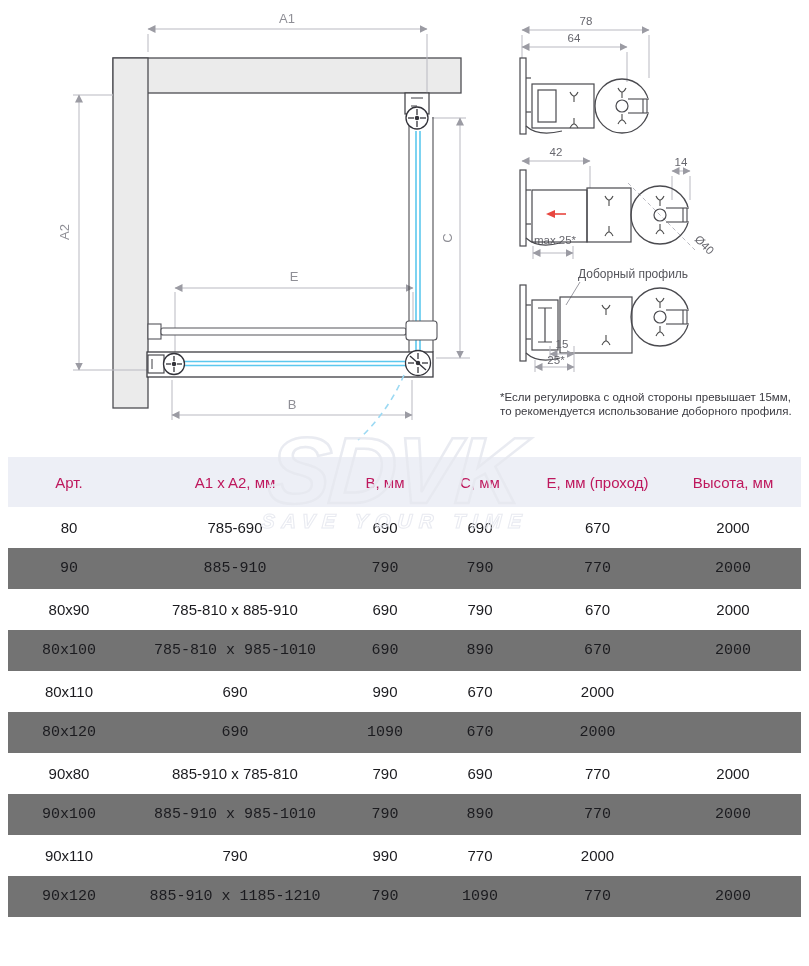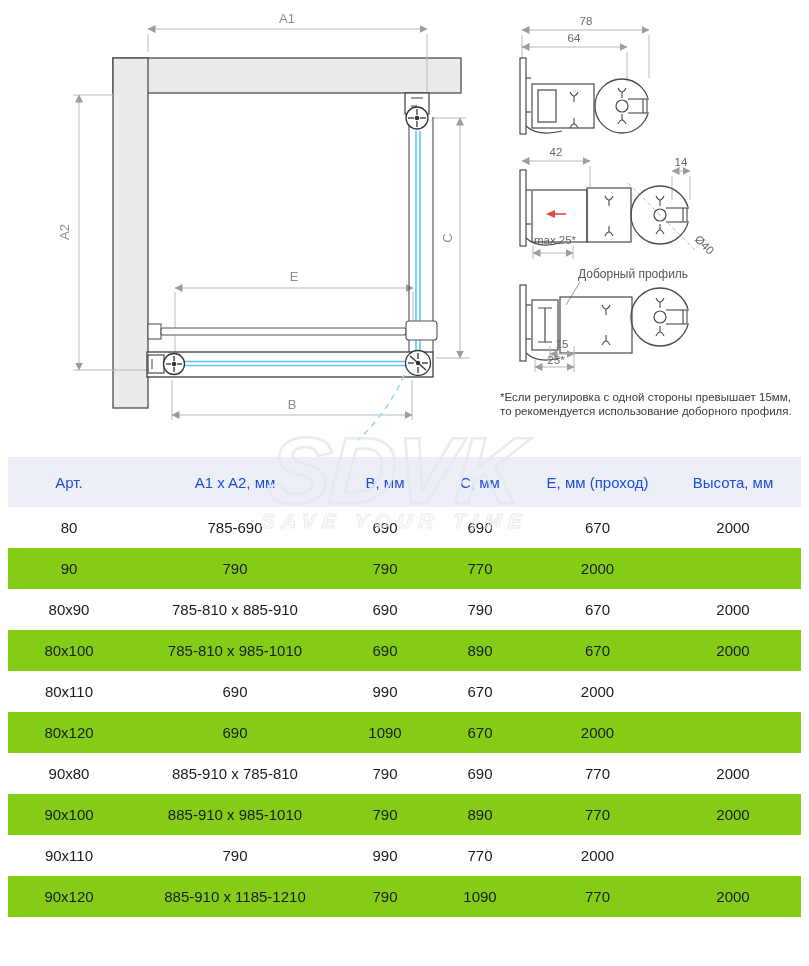--- a/index.html
+++ b/index.html
@@ -19,23 +19,23 @@
             transform:skewX(-4deg);}
   .wm-sub{margin-top:-8px;font-size:20px;font-weight:900;font-style:italic;
           letter-spacing:7px;color:transparent;-webkit-text-stroke:1.1px #e7e9f0;
           transform:skewX(-4deg);white-space:nowrap;}
 
   
   .spec-table{position:absolute;left:8px;top:457px;width:793px;z-index:2;}
   .trow{display:grid;grid-template-columns:122px 210px 90px 100px 135px 136px;
         align-items:center;height:41px;}
   .thead{height:50px;background:#edeff6;}
-  .alt{background:#84cc16;}
+  .alt{background:#737373;font-family:Liberation Mono, monospace;}
   .tcell{text-align:center;font-size:15px;color:#1b1b1f;}
-  .thead .tcell{font-size:15px;color:#1d4ed8;}
+  .thead .tcell{font-size:15px;color:#be185d;}
 </style>
 </head>
 <body>
 
 <div class="stage">
 
   <svg width="809" height="457" viewBox="0 0 809 457">
     <defs>
       <marker id="arr" markerWidth="9" markerHeight="8" refX="7.5" refY="4" orient="auto-start-reverse">
         <path d="M0,0 L8,4 L0,8 z" fill="#9b9ba3"></path>
@@ -284,20 +284,21 @@
     <div class="trow">
       <div class="tcell">80</div>
       <div class="tcell">785-690</div>
       <div class="tcell">690</div>
       <div class="tcell">690</div>
       <div class="tcell">670</div>
       <div class="tcell">2000</div>
     </div>
     <div class="trow alt">
       <div class="tcell">90</div>
+      <div class="tcell">885-910</div>
       <div class="tcell">790</div>
       <div class="tcell">790</div>
       <div class="tcell">770</div>
       <div class="tcell">2000</div>
     </div>
     <div class="trow">
       <div class="tcell">80x90</div>
       <div class="tcell">785-810 x 885-910</div>
       <div class="tcell">690</div>
       <div class="tcell">790</div>

